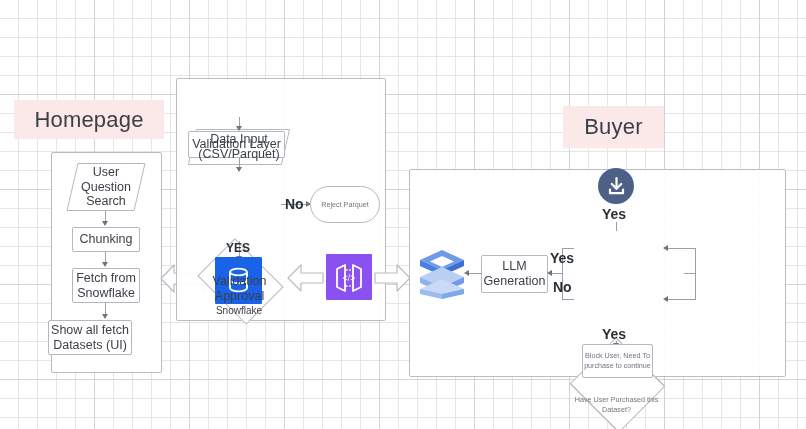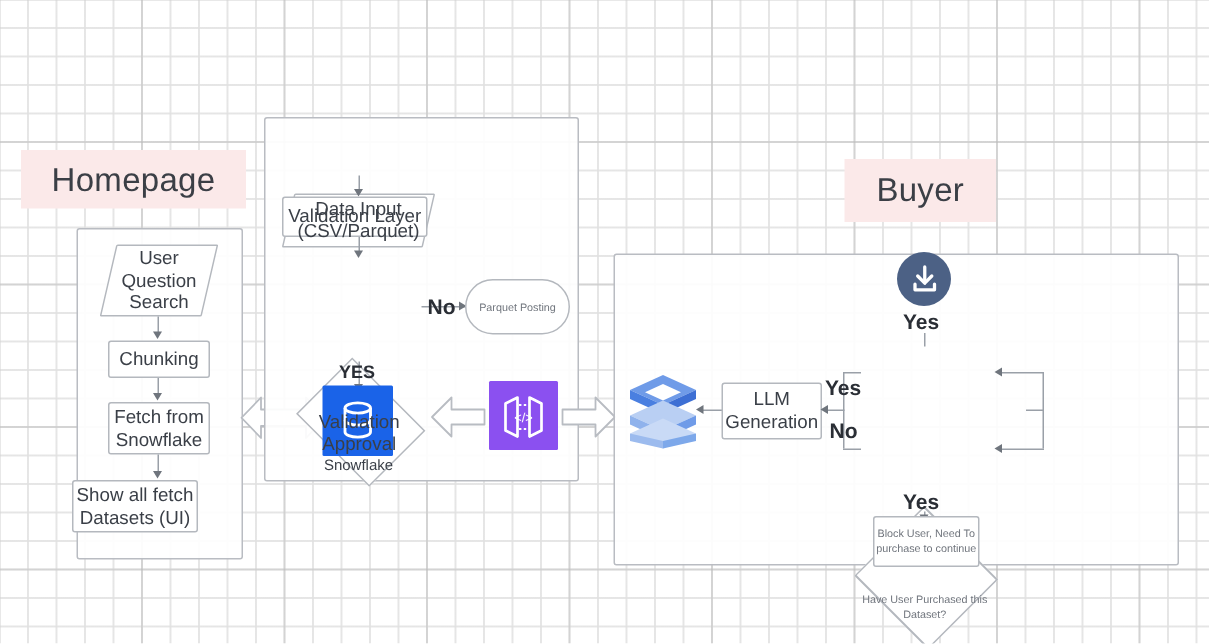--- a/index.html
+++ b/index.html
@@ -200,21 +200,21 @@
   <div class="abs node diamond" style="left:192px; top:169px; width:95px; height:72px;">
     <div class="dShape"></div>
     <div class="dTxt">Validation Approval</div>
   </div>
 
   <div class="abs hline" style="left:281px; top:204px; width:30px;"></div>
   <div class="abs edgeLabel" style="left:285px; top:196px;">No</div>
   <div class="abs arrowRight" style="left:306px; top:201px;"></div>
 
   <div class="abs node pill tiny" style="left:310px; top:186px; width:70px; height:37px;">
-    <span>Parquet Posting</span>
+    <span>Reject Parquet</span>
   </div>
 
   <div class="abs vline" style="left:239px; top:241px; height:17px;"></div>
   <div class="abs edgeLabel sm" style="left:226px; top:241px;">YES</div>
   <div class="abs arrowDown" style="left:236px; top:256px;"></div>
 
   <div class="abs sfIcon" style="left:215px; top:257px; width:47px; height:47px;">
     <svg width="25" height="27" viewBox="0 0 25 27" aria-hidden="true">
       <ellipse cx="12.5" cy="5" rx="8.5" ry="3.4" fill="none" stroke="#ffffff" stroke-width="1.9"></ellipse>
       <path d="M4 5 v8 c0 1.9 3.8 3.4 8.5 3.4 s8.5 -1.5 8.5 -3.4 v-8" fill="none" stroke="#ffffff" stroke-width="1.9"></path>

